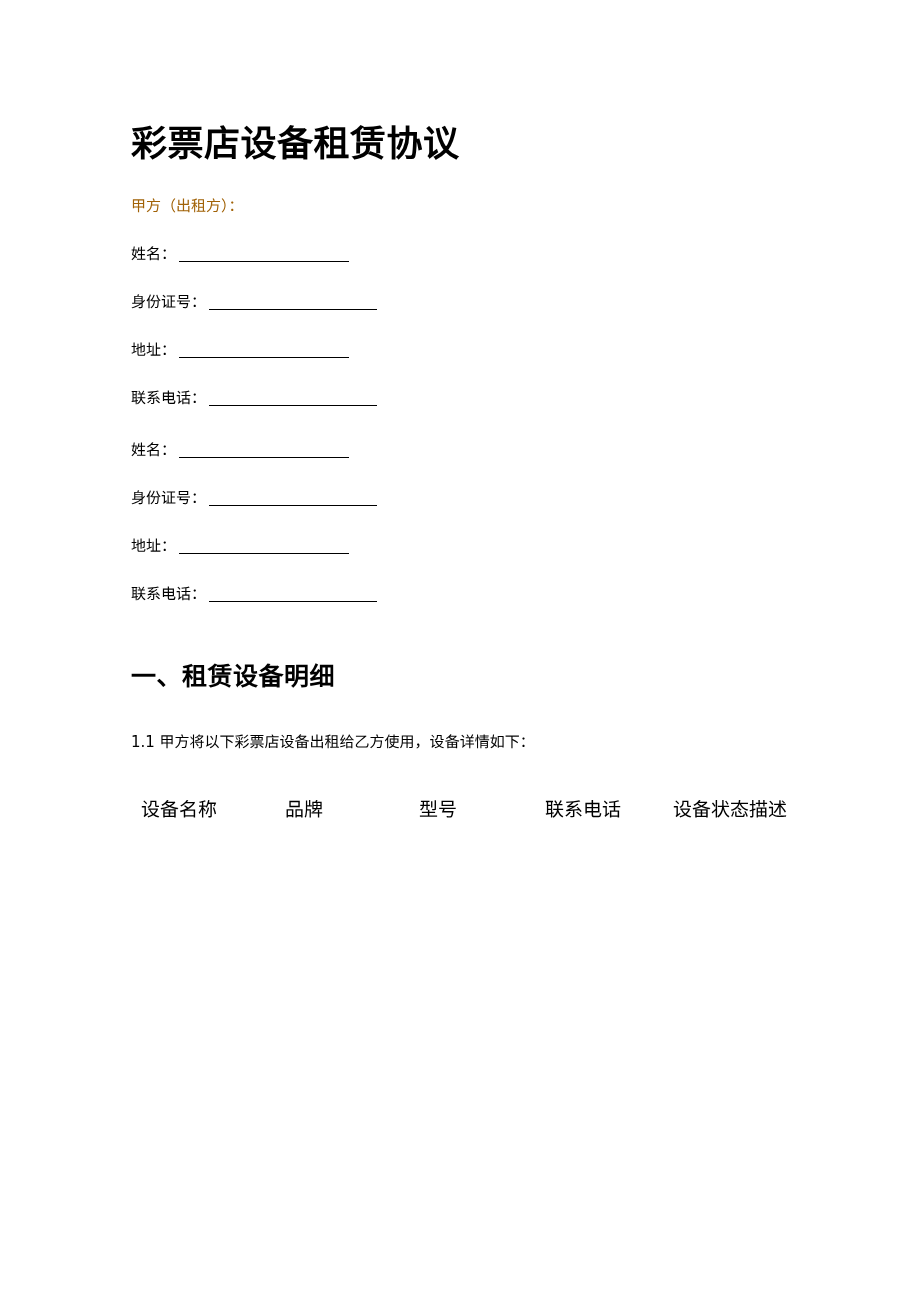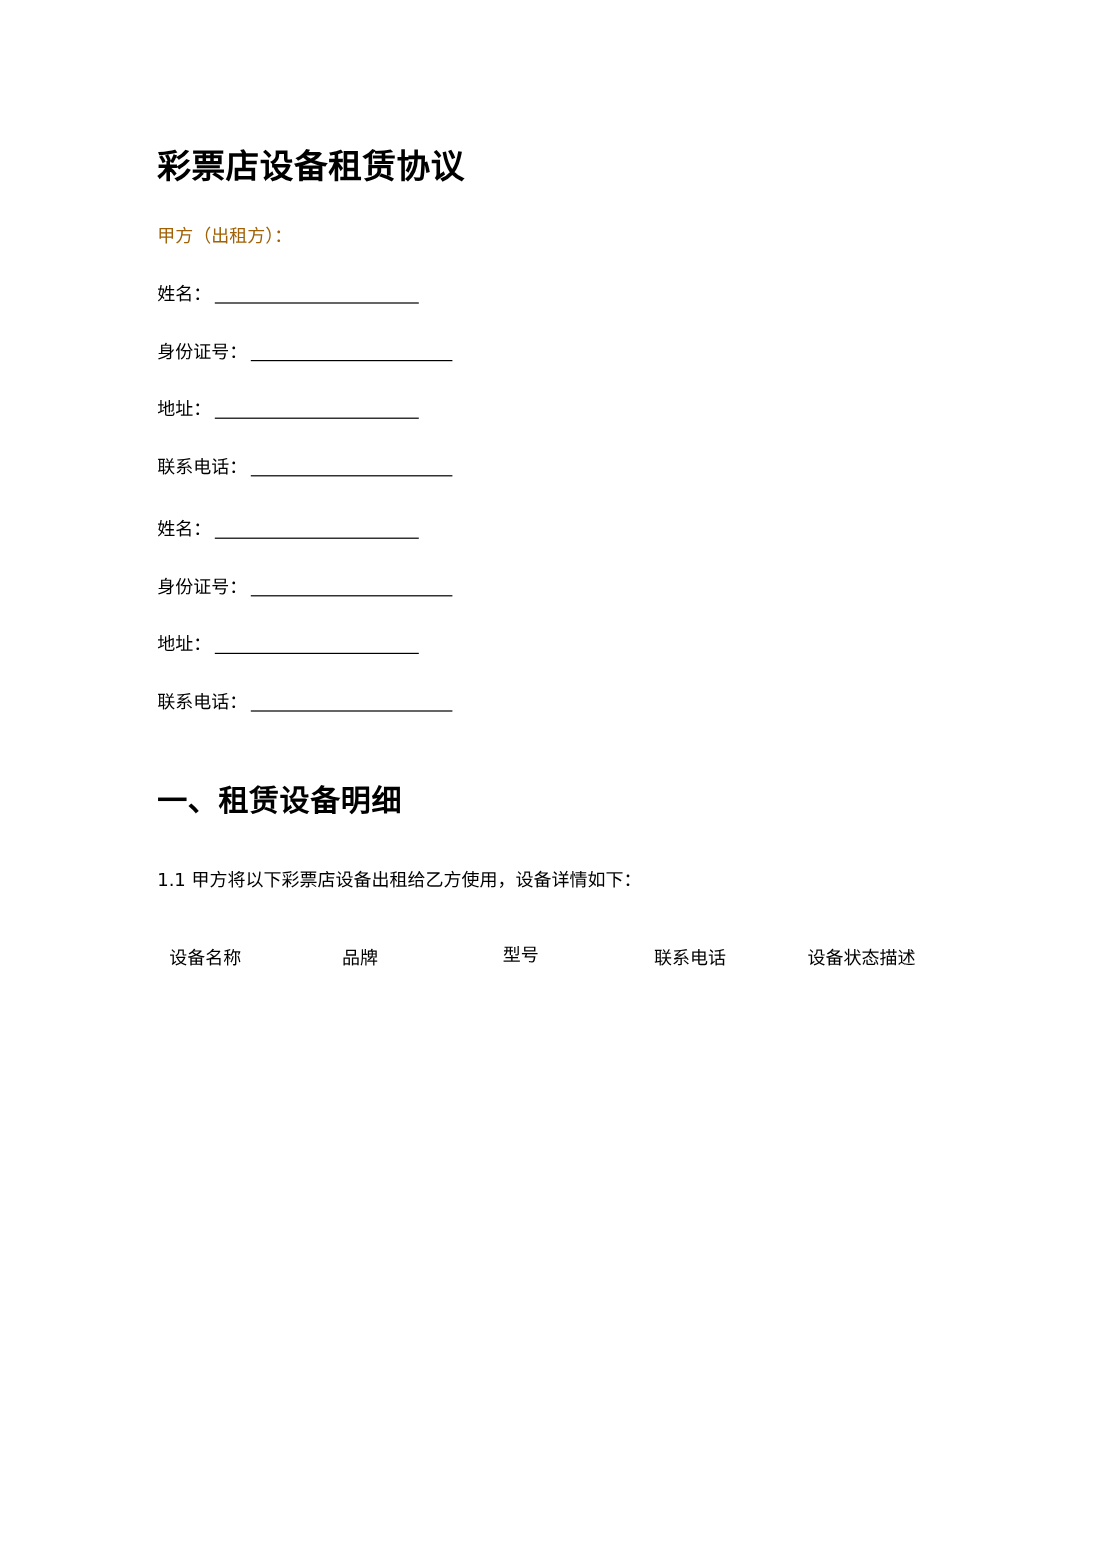--- a/index.html
+++ b/index.html
@@ -26,21 +26,21 @@
   }
   .doc-body {
     position: absolute;
     left: 131px;
     top: 0;
     width: 660px;
   }
 
   
   .doc-title {
-    font-size: 28px;
+    font-size: 36px;
     font-weight: 700;
     letter-spacing: 0.5px;
     line-height: 1.2;
     margin: 0;
     padding-top: 122px;
     color: #000;
   }
 
   
   .party-block {
@@ -108,30 +108,30 @@
   }
 
   
   .equip-table {
     margin-top: 47px;
     width: 660px;
     border-collapse: collapse;
     table-layout: fixed;
   }
   .equip-table th {
-    font-size: 15px;
+    font-size: 19px;
     font-weight: 400;
     text-align: left;
     padding: 0;
     line-height: 1.2;
     vertical-align: top;
   }
   .equip-table th.c0 { width: 144px; padding-left: 10px; }
   .equip-table th.c1 { width: 134px; }
-  .equip-table th.c2 { width: 126px; font-family: Liberation Mono, monospace; }
+  .equip-table th.c2 { width: 126px; }
   .equip-table th.c3 { width: 128px; }
   .equip-table th.c4 { width: 128px; }
 </style>
 </head>
 <body>
 
 <div class="page">
   <div class="doc-body">
 
     <h1 class="doc-title">彩票店设备租赁协议</h1>

